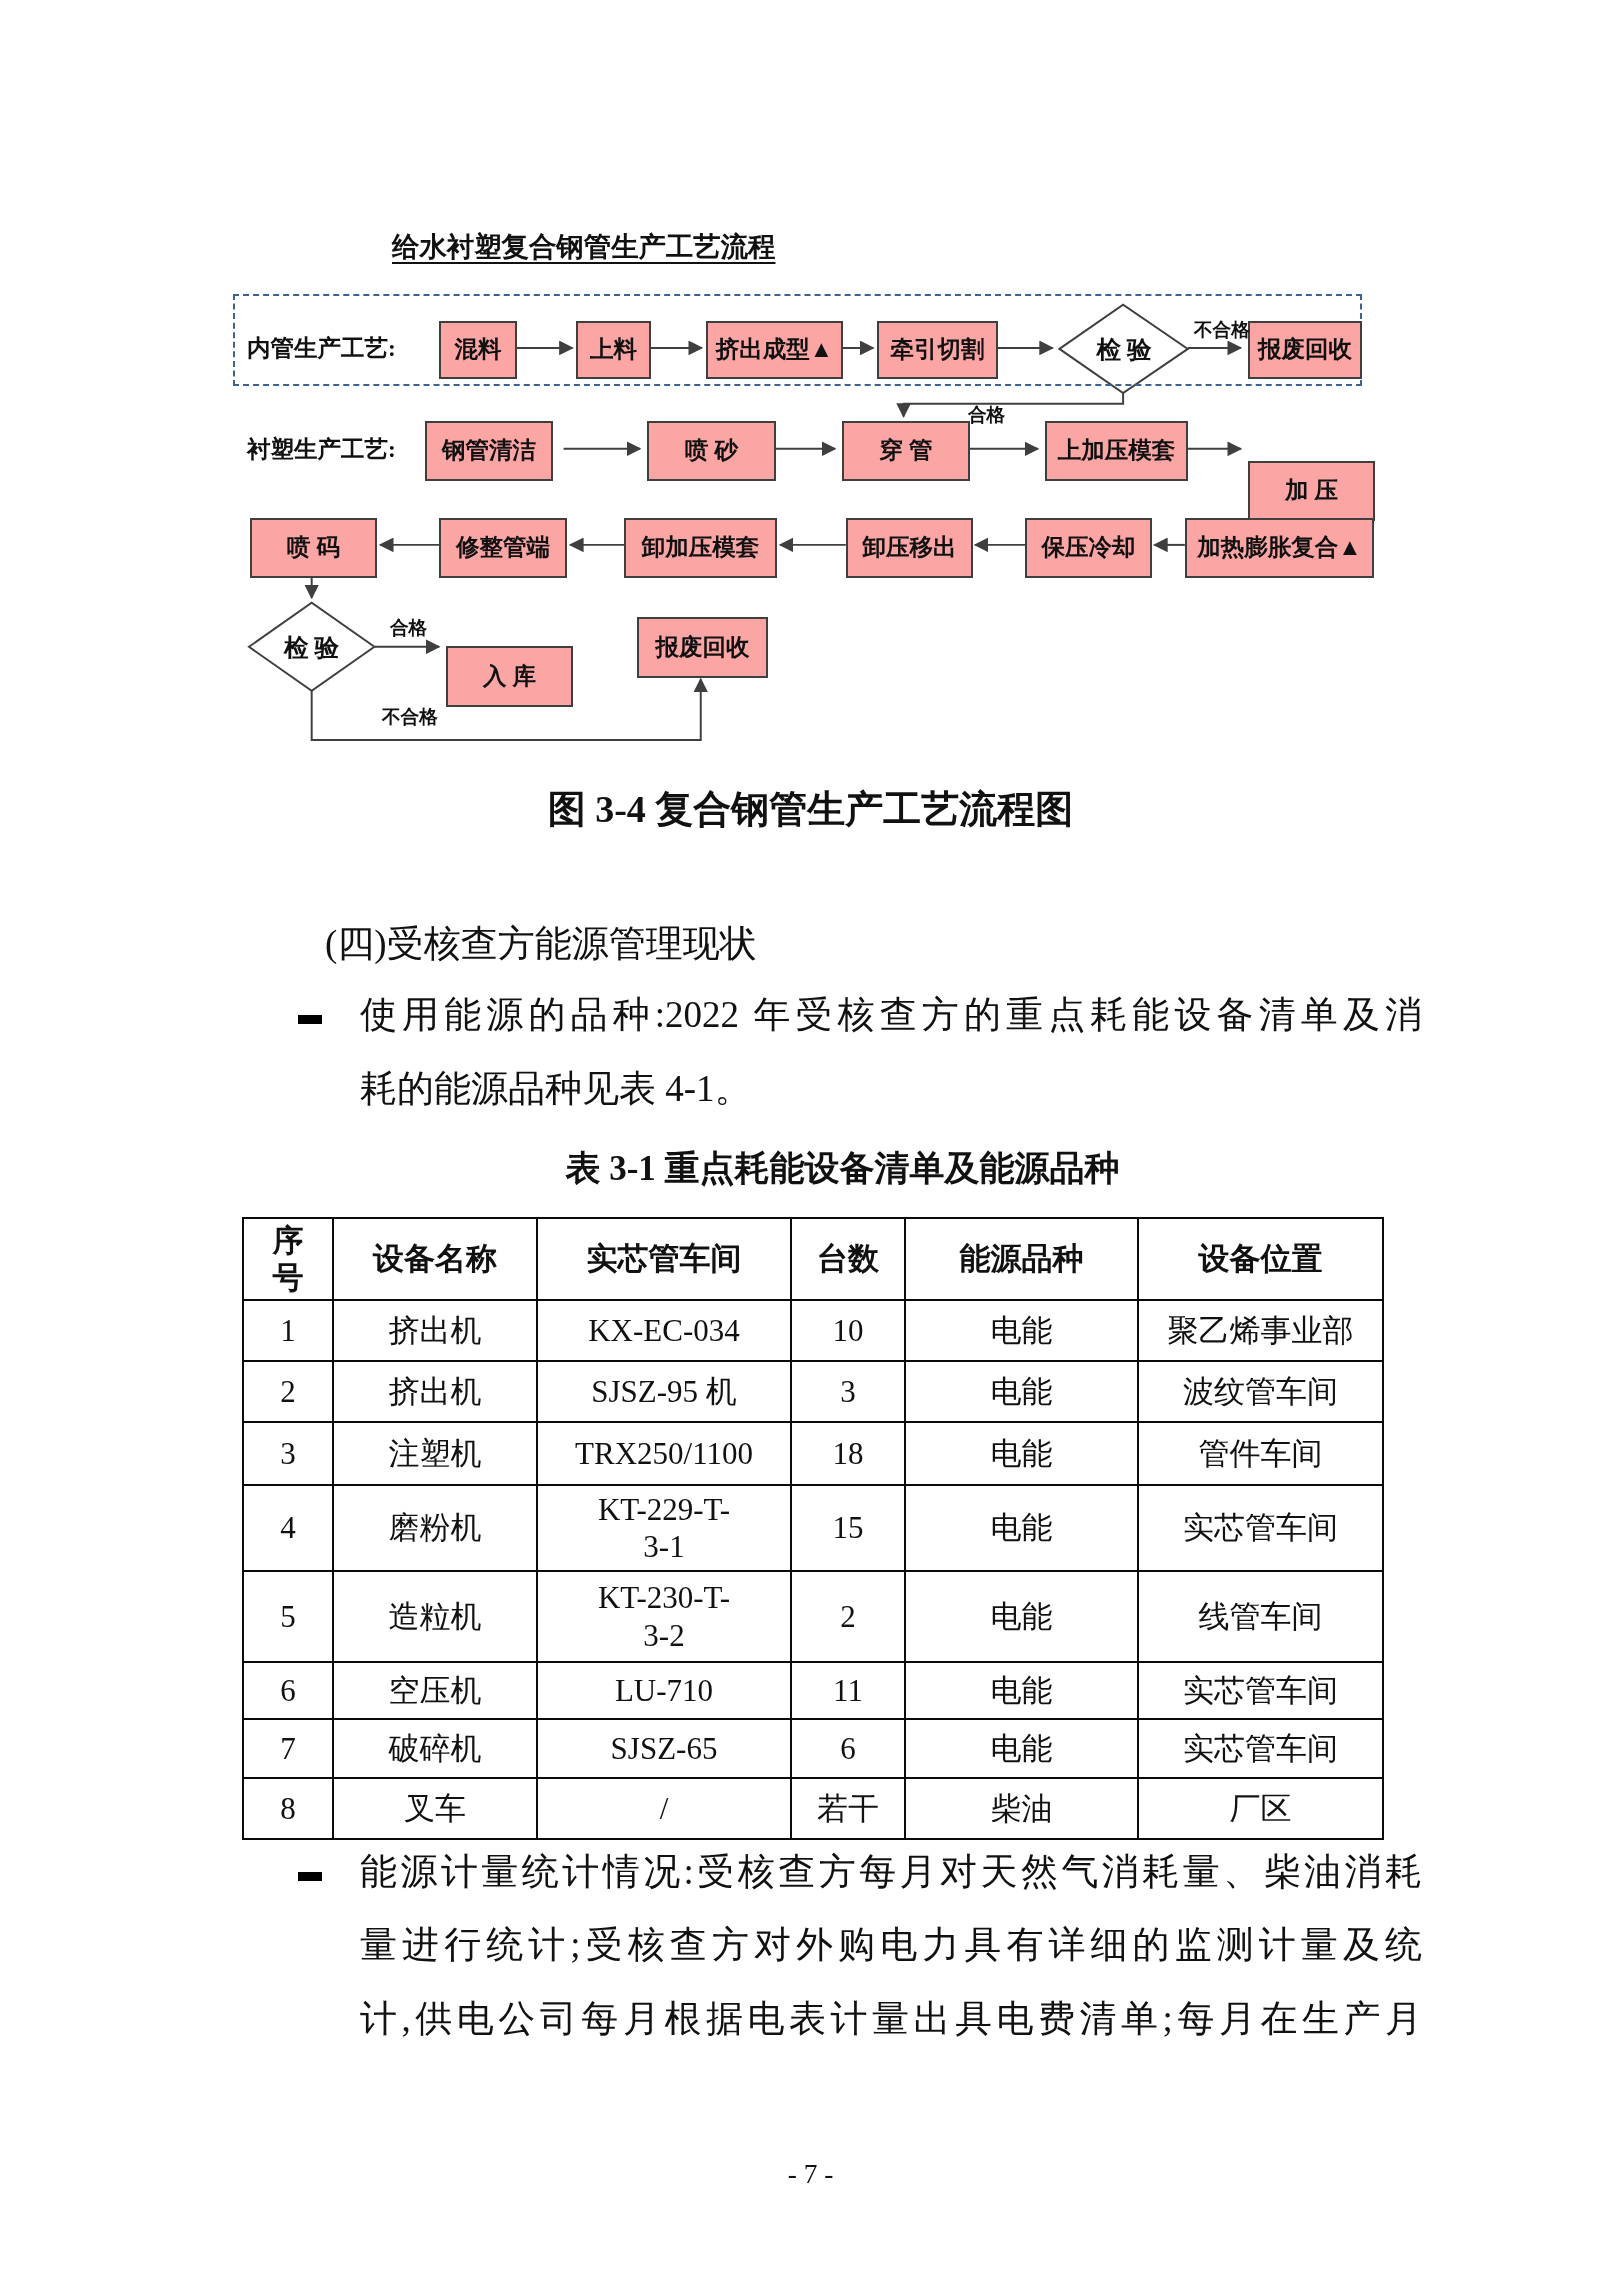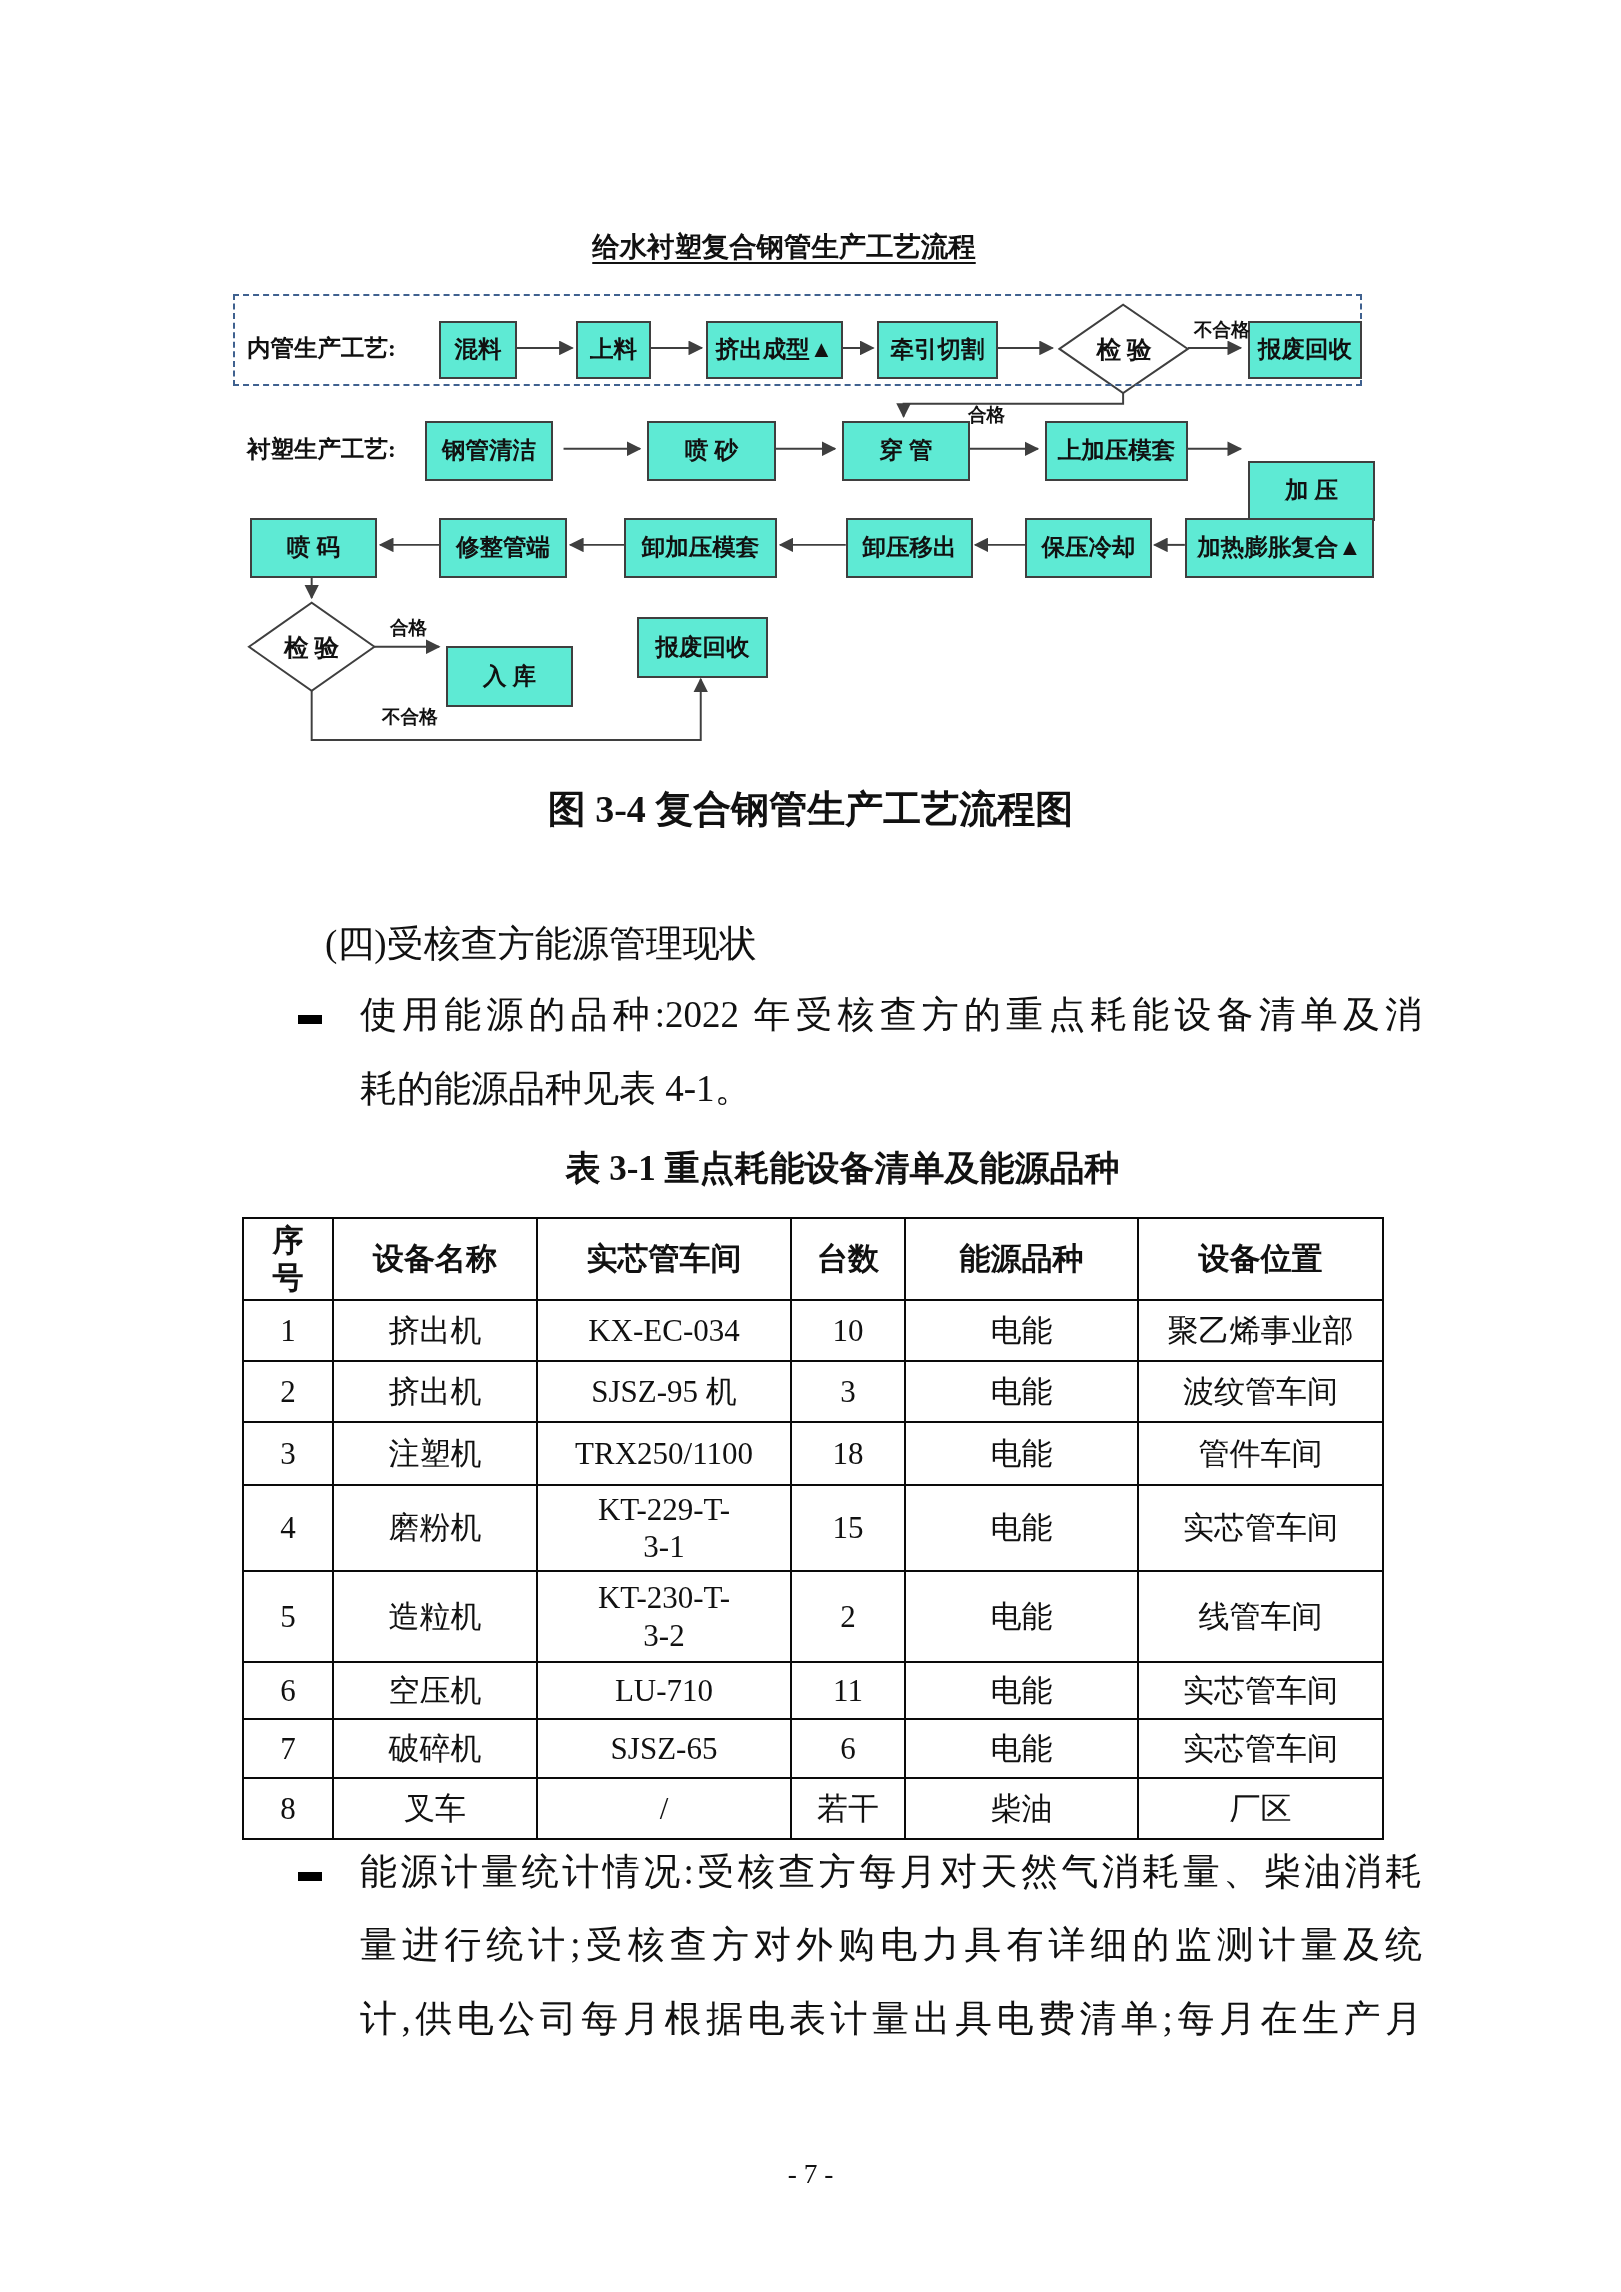--- a/index.html
+++ b/index.html
@@ -1,25 +1,25 @@
 <!DOCTYPE html>
 <html><head>
 <meta charset="utf-8">
 <style>
   html,body{margin:0;padding:0;background:#888;}
   .page{position:relative;width:1621px;height:2293px;background:#ffffff;margin:0 auto;
         font-family:"Liberation Serif","DejaVu Serif",serif;color:#111;overflow:hidden;}
   .abs{position:absolute;}
   
-  .fc-title{position:absolute;left:392px;top:229px;width:784px;text-align:center;
+  .fc-title{position:absolute;left:392px;top:229px;width:784px;
             font-size:27.4px;font-weight:bold;text-decoration:underline;text-underline-offset:5.9px;}
   .fc-dash{position:absolute;left:233px;top:294px;width:1125px;height:88px;
            border:2.9px dashed #3f618f;}
   .fc-lane{position:absolute;font-size:23.5px;font-weight:bold;line-height:1;}
-  .fc-box{position:absolute;border:2px solid #3f3f3f;background:#5eead4;
+  .fc-box{position:absolute;border:2px solid #3f3f3f;background:#fca5a5;
           display:flex;align-items:center;justify-content:center;
           font-size:23.5px;font-weight:bold;white-space:nowrap;line-height:1;}
   .fc-dia-text{position:absolute;display:flex;align-items:center;justify-content:center;
           font-size:24.5px;font-weight:bold;}
   .fc-lbl{position:absolute;font-size:18.6px;font-weight:bold;line-height:1;white-space:nowrap;}
   .fc-svg{position:absolute;left:0;top:0;pointer-events:none;}
   
   .cap{position:absolute;left:0;width:1621px;text-align:center;font-weight:bold;}
   .body-line{position:absolute;left:360px;width:1062px;font-size:37px;line-height:1.15;
              white-space:nowrap;}

